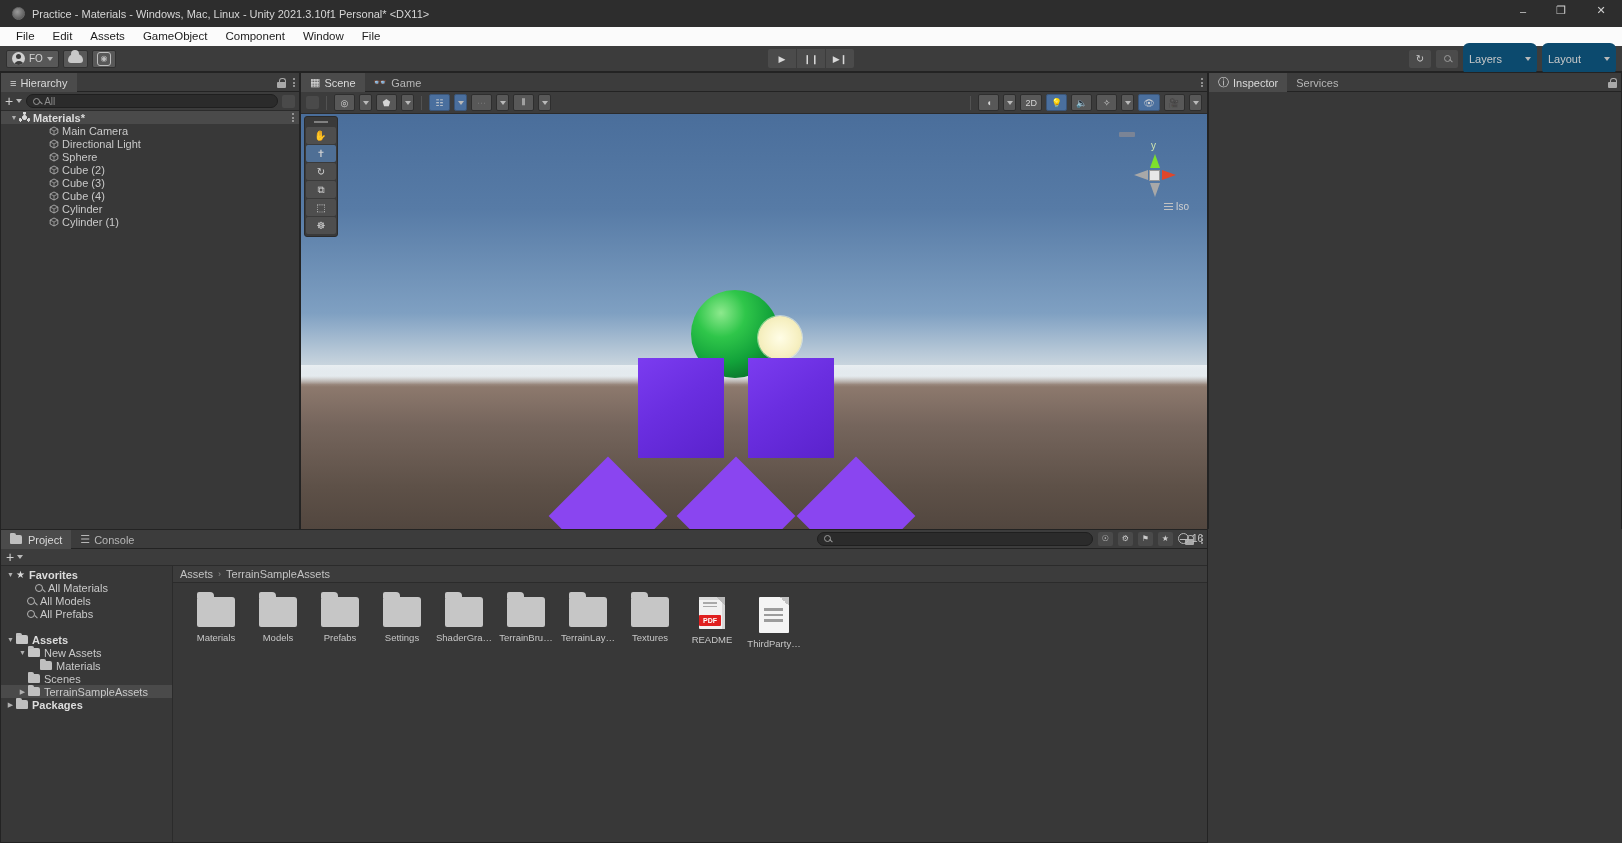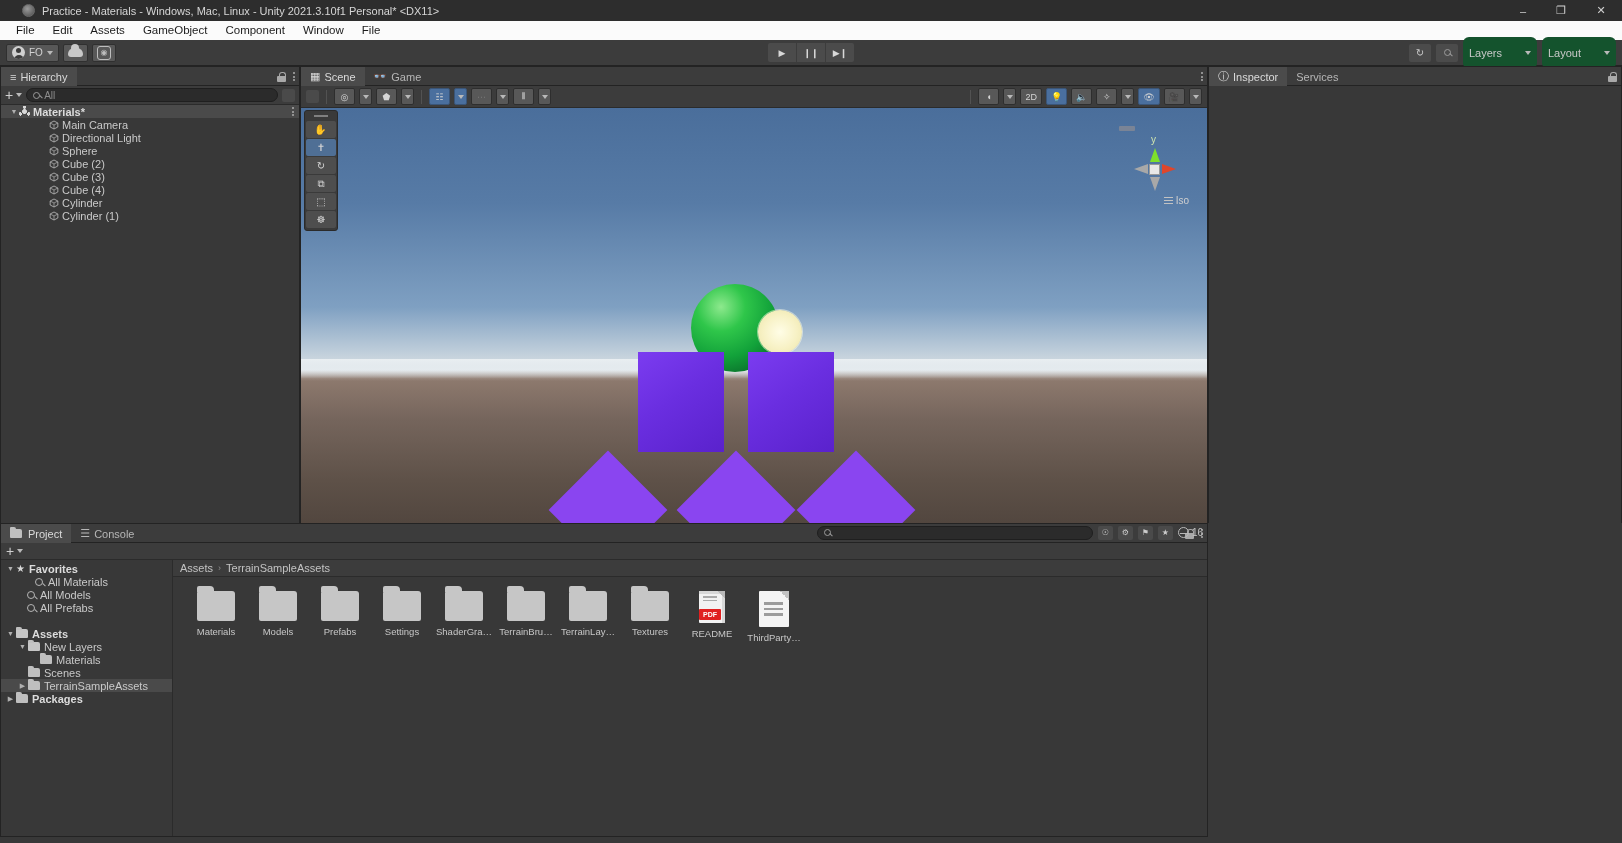--- a/index.html
+++ b/index.html
@@ -9,22 +9,22 @@
     font-family: "Liberation Sans", sans-serif;
     font-size: 11px;
     color: #c4c4c4;
     overflow: hidden;
     -webkit-font-smoothing: antialiased;
   }
   .app { position: relative; width: 1622px; height: 843px; background: #383838; }
 
   
   .titlebar {
-    height: 21px; background: #2d2d2d; display: flex; align-items: center;
-    padding-left: 22px; position: relative;
+    height: 27px; background: #2d2d2d; display: flex; align-items: center;
+    padding-left: 12px; position: relative;
   }
   .title-icon {
     width: 13px; height: 13px; border-radius: 50%;
     background: radial-gradient(circle at 40% 35%, #9a9a9a, #4a4a4a);
     border: 1px solid #6a6a6a; margin-right: 7px; flex: 0 0 auto;
   }
   .title-text { font-size: 11px; color: #d6d6d6; white-space: nowrap; }
   .win-btns { position: absolute; right: 0; top: 0; height: 21px; display: flex; }
   .win-btn {
     width: 38px; height: 21px; display: flex; align-items: center; justify-content: center;
@@ -88,21 +88,21 @@
   .play-btn:first-child { border-radius: 2px 0 0 2px; }
   .play-btn:last-child { border-radius: 0 2px 2px 0; }
   .tb-right {
     position: absolute; right: 6px; display: flex; align-items: center; gap: 5px;
   }
   .tb-icon-btn {
     width: 22px; height: 18px; background: #4b4b4b; border-radius: 2px;
     display: flex; align-items: center; justify-content: center; color: #cbcbcb; font-size: 10px;
   }
   .tb-dd {
-    height: 32px; background: #14532d; border-radius: 6px; display: flex; align-items: center;
+    height: 32px; background: #0c4a6e; border-radius: 6px; display: flex; align-items: center;
     padding: 0 6px; gap: 14px; color: #c9c9c9; font-size: 11px;
   }
   .tb-dd.wide { min-width: 74px; justify-content: space-between; }
 
   
   .panels { position: relative; height: 771px; background: #383838; }
 
   .panel { position: absolute; background: #383838; border: 1px solid #232323; }
   .panel-tabrow {
     height: 19px; background: #3c3c3c; display: flex; align-items: stretch; position: relative;
@@ -730,21 +730,21 @@
           </div>
           <div class="trow" style="height:13px"></div>
           <div class="trow" style="padding-left:4px">
             <span class="tarrow">▼</span>
             <span class="fold-ic open"></span>
             <span class="tname bold">Assets</span>
           </div>
           <div class="trow" style="padding-left:16px">
             <span class="tarrow">▼</span>
             <span class="fold-ic open"></span>
-            <span class="tname">New Layers</span>
+            <span class="tname">New Assets</span>
           </div>
           <div class="trow" style="padding-left:39px">
             <span class="fold-ic"></span>
             <span class="tname">Materials</span>
           </div>
           <div class="trow" style="padding-left:27px">
             <span class="fold-ic"></span>
             <span class="tname">Scenes</span>
           </div>
           <div class="trow selected" style="padding-left:16px">

